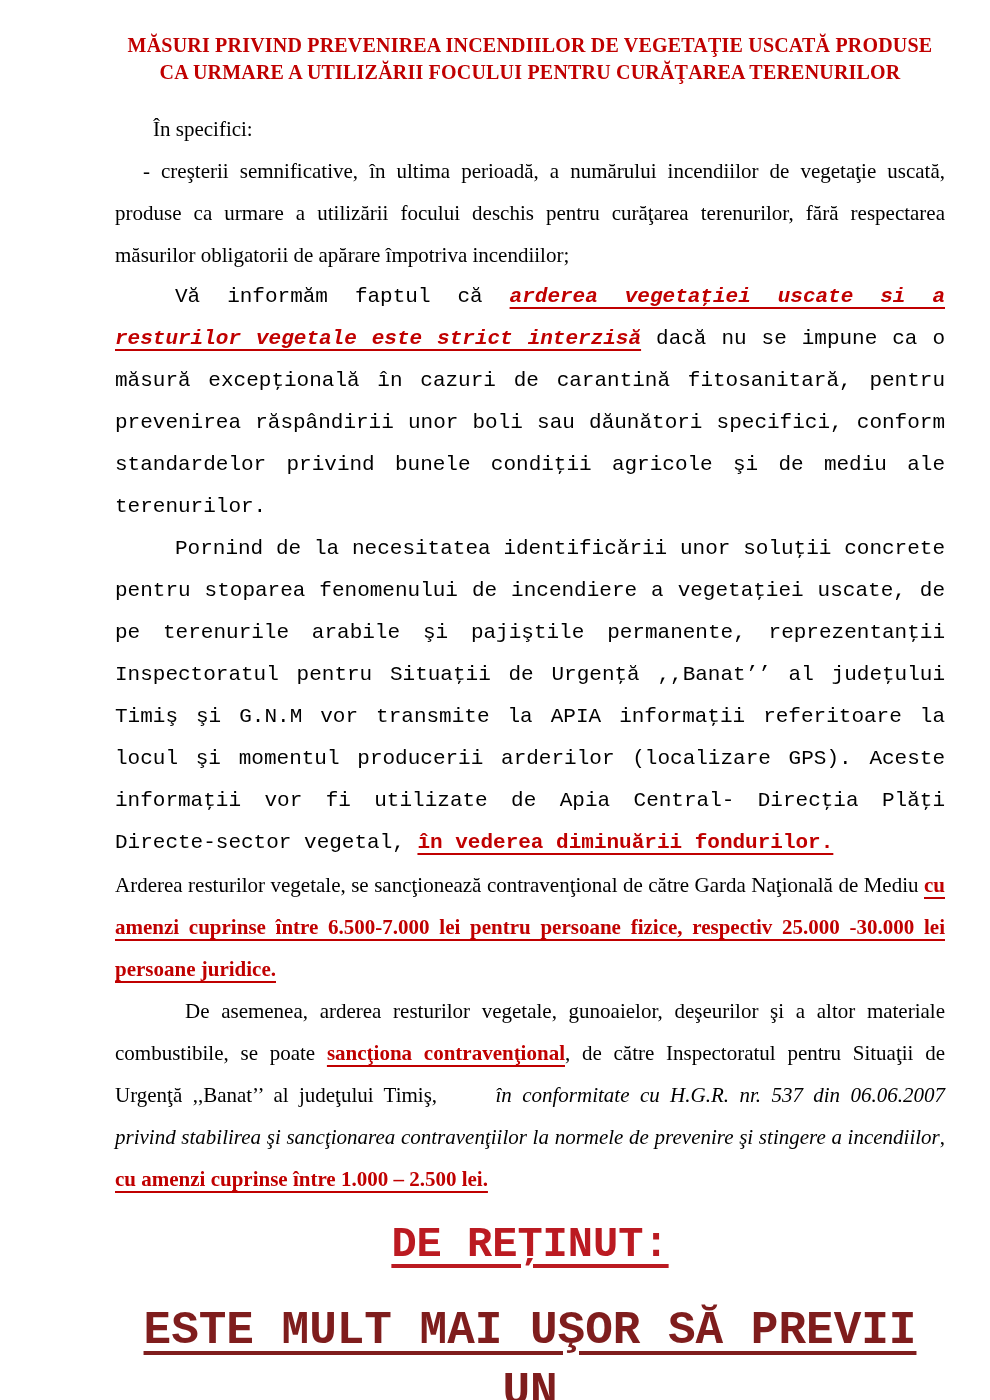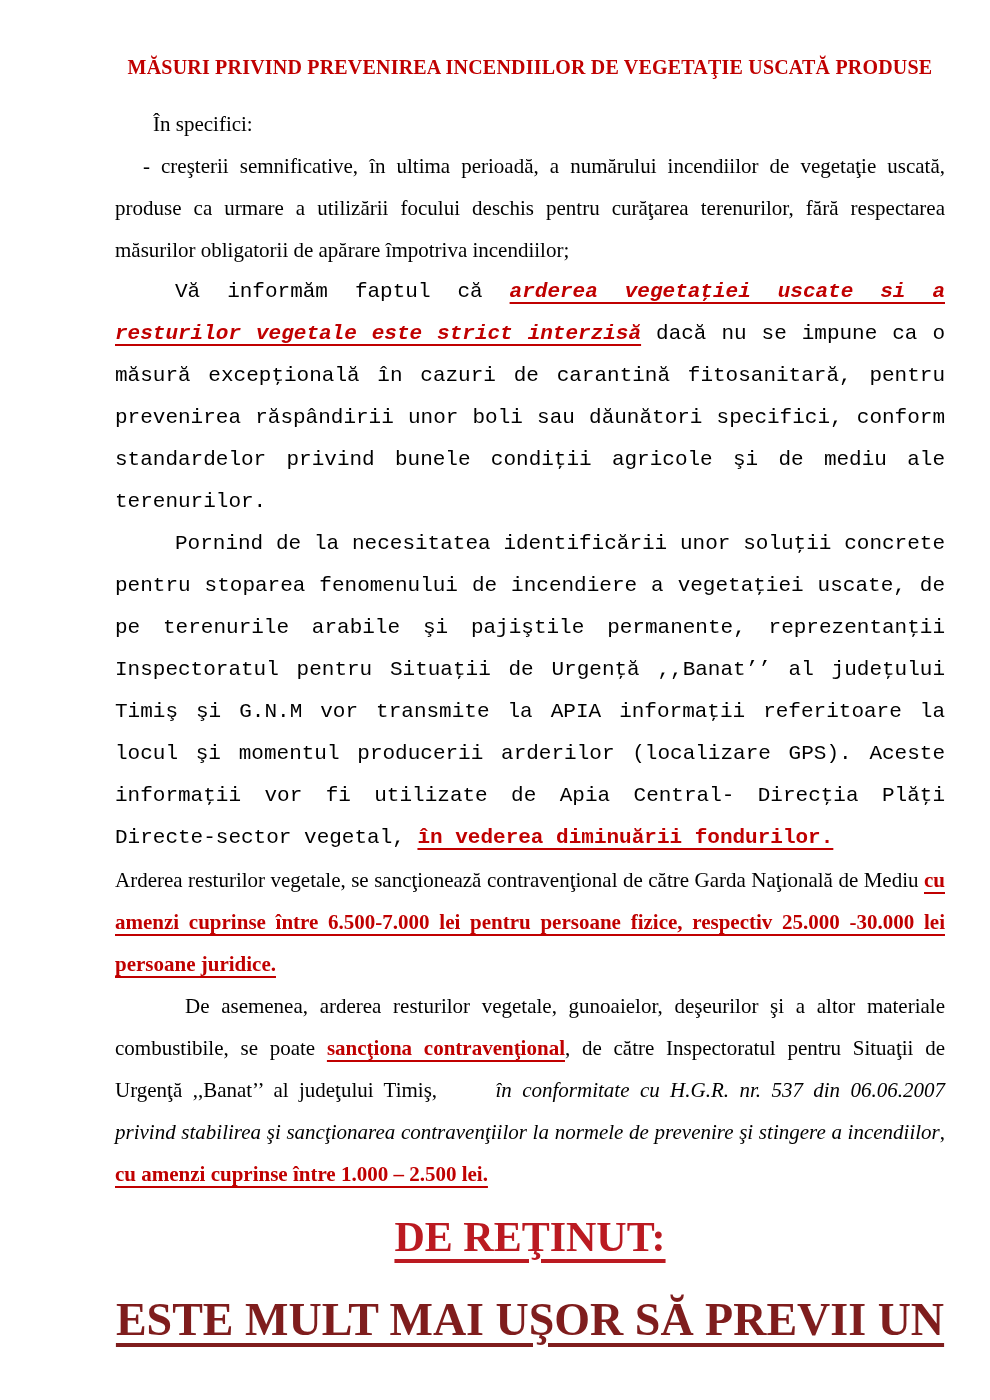--- a/index.html
+++ b/index.html
@@ -6,21 +6,21 @@
     margin: 0;
     padding: 0;
     background: #ffffff;
   }
   .page {
     position: relative;
     width: 990px;
     height: 1400px;
     background: #ffffff;
     box-sizing: border-box;
-    padding: 54px 45px 0 115px;
+    padding: 32px 45px 0 115px;
     font-family: "Liberation Serif", "DejaVu Serif", serif;
     font-size: 21px;
     color: #000000;
     overflow: hidden;
   }
   .doc-title {
     font-size: 20px;
     font-weight: bold;
     color: #c00000;
     text-align: center;
@@ -66,29 +66,31 @@
     font-size: 46px;
     line-height: 58px;
     font-weight: bold;
     color: #7f1d1d;
     text-align: center;
   }
   .big-underline {
     text-decoration: underline;
     text-decoration-thickness: 4px;
     text-underline-offset: 8px;
+    font-family: Liberation Mono, monospace;
   }
 </style>
 </head>
 <body>
 
 <div class="page">
 
   <h1 class="doc-title">
     <span>MĂSURI PRIVIND PREVENIREA INCENDIILOR DE VEGETAŢIE USCATĂ PRODUSE</span><br>
+    <span>CA URMARE A UTILIZĂRII FOCULUI PENTRU CURĂŢAREA TERENURILOR</span>
   </h1>
 
   <p class="para ind38"><span>În specifici:</span></p>
 
   <p class="para ind28"><span>- creşterii semnificative, în ultima perioadă, a numărului incendiilor de vegetaţie uscată, produse ca urmare a utilizării focului deschis pentru curăţarea terenurilor, fără respectarea măsurilor obligatorii de apărare împotriva incendiilor;</span></p>
 
   <p class="para ind60"><span>Vă informăm faptul că </span><span class="red-bi">arderea vegetaţiei uscate si a resturilor vegetale este strict interzisă</span><span> dacă nu se impune ca o măsură excepţională în cazuri de carantină fitosanitară, pentru prevenirea răspândirii unor boli sau dăunători specifici, conform standardelor privind bunele condiţii agricole şi de mediu ale terenurilor.</span></p>
 
   <p class="para ind60"><span>Pornind de la necesitatea identificării unor soluţii concrete pentru stoparea fenomenului de incendiere a vegetaţiei uscate, de pe terenurile arabile şi pajiştile permanente, reprezentanţii Inspectoratul pentru Situaţii de Urgenţă ,,Banat’’ al judeţului Timiş şi G.N.M vor transmite la APIA informaţii referitoare la locul şi momentul producerii arderilor (localizare GPS). Aceste informaţii vor fi utilizate de Apia Central- Direcţia Plăţi Directe-sector vegetal, </span><span class="red-b">în vederea diminuării fondurilor.</span></p>
 

